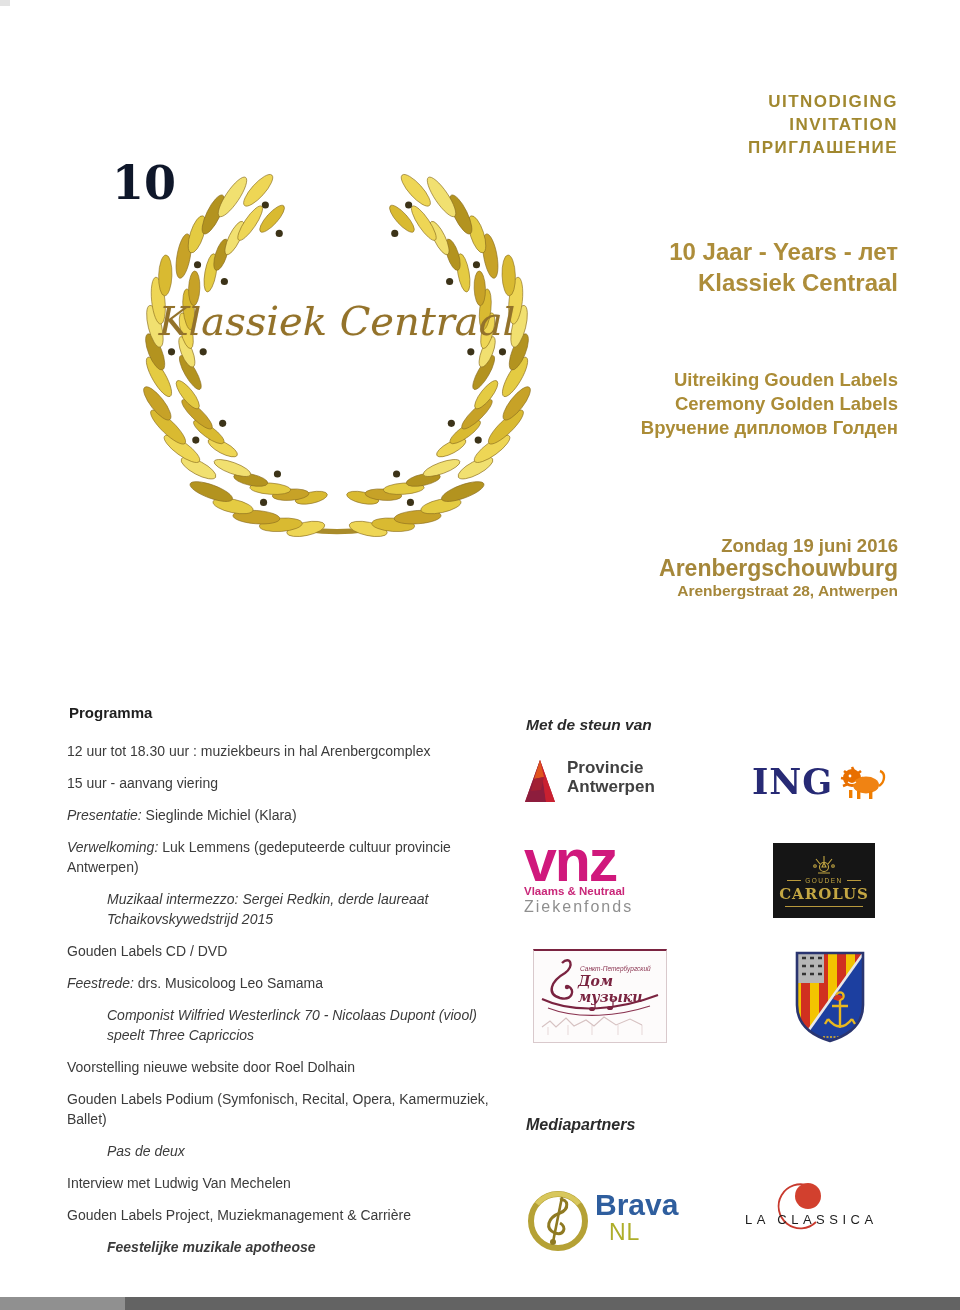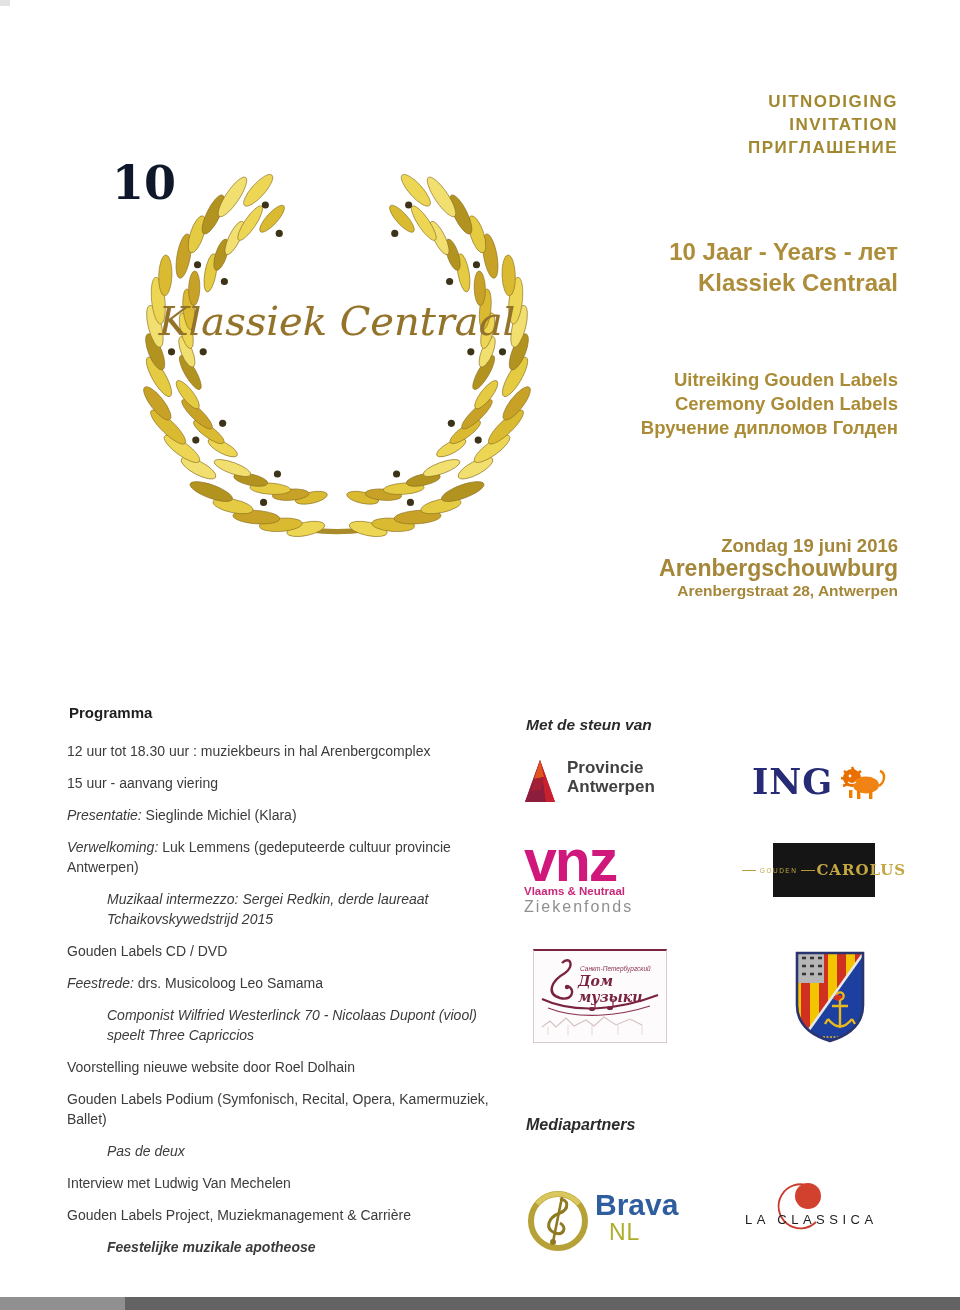--- a/index.html
+++ b/index.html
@@ -42,22 +42,22 @@
 
   .logo-ing{left:752px;top:764px;display:flex;align-items:center;gap:6px}
   .ing-word{font-family:"DejaVu Serif",serif;font-weight:700;font-size:35px;line-height:34px;
             color:#272a75;letter-spacing:1px}
 
   .logo-vnz{left:524px;top:840px;width:112px}
   .vnz-name{font-size:59px;line-height:42px;font-weight:800;color:#d0187c;letter-spacing:-2px}
   .vnz-sub1{font-size:11.5px;font-weight:700;color:#c92779;margin-top:3px}
   .vnz-sub2{font-size:16px;color:#8f8f8f;letter-spacing:2px;margin-top:1px}
 
-  .logo-carolus{left:773px;top:843px;width:102px;height:54px;background:#151515;
-      display:flex;flex-direction:row;align-items:center;justify-content:center;gap:1px}
+  .logo-carolus{left:773px;top:843px;width:102px;height:75px;background:#151515;
+      display:flex;flex-direction:column;align-items:center;justify-content:center;gap:1px}
   .car-top{display:flex;align-items:center;gap:4px;color:#c4a743;font-size:6.5px;letter-spacing:1.5px}
   .car-top .bar{width:14px;height:1px;background:#b8993c}
   .car-name{font-family:"DejaVu Serif",serif;font-weight:700;font-size:15px;letter-spacing:1px;color:#c4a743}
   .car-under{width:78px;height:1px;background:#b8993c;margin-top:2px}
 
   .logo-dom{left:533px;top:949px;width:132px;height:91px;background:#fdfbfb;
       border:1px solid #d9c9cc;border-top:2px solid #7a2340;overflow:hidden}
   .dom-top{position:absolute;left:46px;top:14px;font-size:6.5px;font-style:italic;color:#8a3350}
   .dom-name{position:absolute;left:44px;top:22px;font-family:"DejaVu Serif",serif;
             font-style:italic;font-weight:700;font-size:14px;color:#7a2340}

